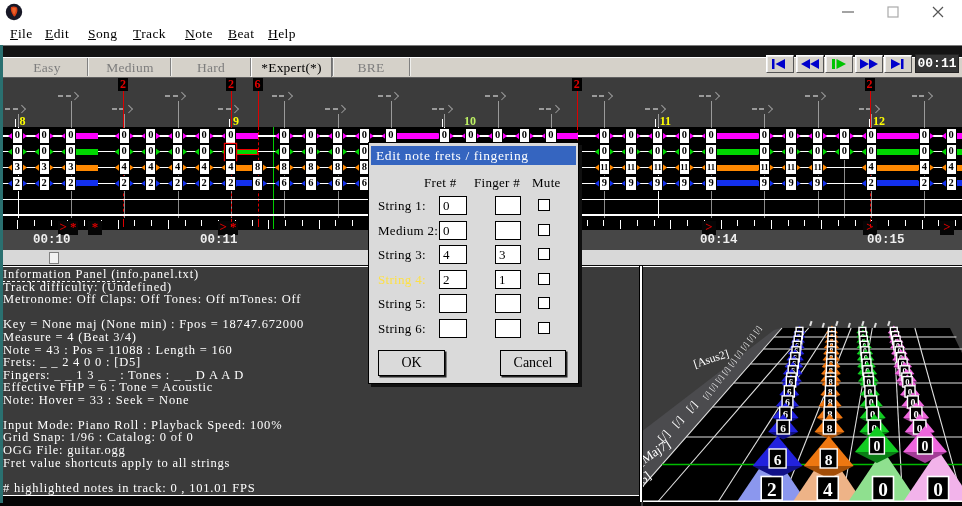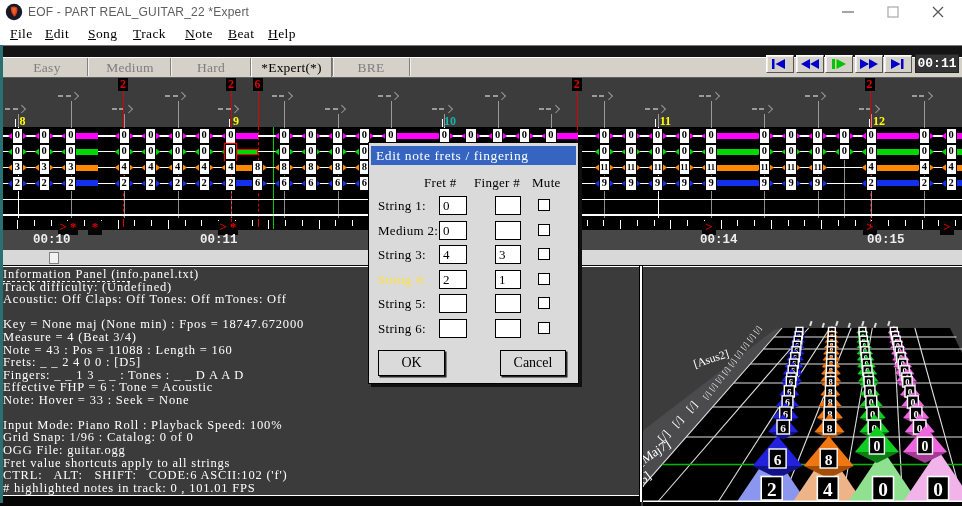--- a/index.html
+++ b/index.html
@@ -12,21 +12,20 @@
 .sans{font-family:"Liberation Sans",sans-serif}
 </style></head>
 <body>
 <div id="w">
 <div class="a " style="left:0;top:0;width:962px;height:24px;background:#fff;z-index:20"></div>
 <svg class="a" style="left:5px;top:3px;z-index:21" width="18" height="18" viewBox="0 0 18 18">
       <circle cx="9" cy="9" r="8.2" fill="#181826"></circle>
       <path d="M6 4 Q9 2.6 12 4.4 Q13.4 8 10.6 12.6 Q9.4 14.4 8.4 12.8 Q5 8 6 4Z" fill="#d93f16"></path>
       <path d="M7.2 5 Q9 4.2 10.8 5.2 Q11.4 7.6 9.6 10.8 Q9 11.8 8.5 10.6 Q6.8 7.4 7.2 5Z" fill="#f07030" opacity=".75"></path>
     </svg>
-<div class="a sans" style="left:28px;top:5px;font-size:12px;color:#5e5e5e;z-index:21;letter-spacing:.2px">EOF - PART REAL_GUITAR_22  *Expert</div>
 <svg class="a" style="left:836px;top:0;z-index:21" width="126" height="24" viewBox="0 0 126 24">
       <path d="M6 12 H18" stroke="#666" stroke-width="1.2"></path>
       <rect x="52" y="7" width="10" height="10" fill="none" stroke="#aaa" stroke-width="1.2"></rect>
       <path d="M97 7 L107 17 M107 7 L97 17" stroke="#555" stroke-width="1.2"></path>
     </svg>
 <div class="a " style="left:0;top:24px;width:962px;height:21px;background:#fff;z-index:20"></div>
 <div class="a " style="left:10px;top:26px;font-size:13.5px;color:#000;z-index:21;letter-spacing:.4px"><u>F</u>ile</div>
 <div class="a " style="left:45px;top:26px;font-size:13.5px;color:#000;z-index:21;letter-spacing:.4px"><u>E</u>dit</div>
 <div class="a " style="left:88px;top:26px;font-size:13.5px;color:#000;z-index:21;letter-spacing:.4px"><u>S</u>ong</div>
 <div class="a " style="left:133px;top:26px;font-size:13.5px;color:#000;z-index:21;letter-spacing:.4px"><u>T</u>rack</div>
@@ -172,21 +171,21 @@
 <div class="a " style="left:925.95px;top:93.2px;width:5.5px;height:5.5px;border-top:1.3px solid #9a9a9a;border-right:1.3px solid #9a9a9a;transform:rotate(45deg);z-index:2"></div>
 <div class="a " style="left:924.45px;top:101px;width:1px;height:26px;background:#9a9a9a;z-index:2"></div>
 <div class="a " style="left:924.45px;top:127px;width:1px;height:91px;background:#8a8a8a;z-index:1"></div>
 <div class="a " style="left:17.5px;top:127px;width:1.2px;height:91px;background:#fff;z-index:2"></div>
 <div class="a " style="left:15.0px;top:119px;width:1.2px;height:8px;background:#fff;z-index:3"></div>
 <div class="a " style="left:19.5px;top:115px;font-size:12px;font-weight:bold;color:#ffff00;z-index:3;line-height:12px">8</div>
 <div class="a " style="left:228.5px;top:119px;width:1.2px;height:8px;background:#fff;z-index:3"></div>
 <div class="a " style="left:233px;top:115px;font-size:12px;font-weight:bold;color:#ffff00;z-index:3;line-height:12px">9</div>
 <div class="a " style="left:444px;top:127px;width:1.2px;height:91px;background:#fff;z-index:2"></div>
 <div class="a " style="left:441.5px;top:119px;width:1.2px;height:8px;background:#fff;z-index:3"></div>
-<div class="a " style="left:444px;top:115px;font-size:12px;font-weight:bold;color:#14b8a6;z-index:3;line-height:12px">10</div>
+<div class="a " style="left:464px;top:115px;font-size:12px;font-weight:bold;color:#bef264;z-index:3;line-height:12px">10</div>
 <div class="a " style="left:657.7px;top:127px;width:1.2px;height:91px;background:#fff;z-index:2"></div>
 <div class="a " style="left:655.2px;top:119px;width:1.2px;height:8px;background:#fff;z-index:3"></div>
 <div class="a " style="left:659.7px;top:115px;font-size:12px;font-weight:bold;color:#ffff00;z-index:3;line-height:12px">11</div>
 <div class="a " style="left:868.5px;top:119px;width:1.2px;height:8px;background:#fff;z-index:3"></div>
 <div class="a " style="left:873px;top:115px;font-size:12px;font-weight:bold;color:#ffff00;z-index:3;line-height:12px">12</div>
 <div class="a " style="left:118px;top:78px;width:10px;height:13px;background:#000;color:#e00000;font-size:12px;font-weight:bold;text-align:center;line-height:13px;z-index:3">2</div>
 <div class="a " style="left:123px;top:91px;width:1.2px;height:36px;background:#dd0000;z-index:3"></div>
 <div class="a " style="left:123px;top:127px;width:0;height:100px;border-left:1.5px dashed #dd0000;z-index:4"></div>
 <div class="a " style="left:226px;top:78px;width:10px;height:13px;background:#000;color:#e00000;font-size:12px;font-weight:bold;text-align:center;line-height:13px;z-index:3">2</div>
 <div class="a " style="left:231px;top:91px;width:1.2px;height:36px;background:#dd0000;z-index:3"></div>
@@ -547,33 +546,32 @@
 <div class="a mono" style="left:200px;top:232.5px;font-size:12.5px;font-weight:bold;color:#efefef;z-index:4;letter-spacing:0">00:11</div>
 <div class="a mono" style="left:700px;top:232.5px;font-size:12.5px;font-weight:bold;color:#efefef;z-index:4;letter-spacing:0">00:14</div>
 <div class="a mono" style="left:867px;top:232.5px;font-size:12.5px;font-weight:bold;color:#efefef;z-index:4;letter-spacing:0">00:15</div>
 <div class="a " style="left:0;top:250px;width:962px;height:14.5px;background:#d8d8d8;z-index:1"></div>
 <div class="a " style="left:0;top:264.5px;width:962px;height:1px;background:#0a0a0a;z-index:1"></div>
 <div class="a " style="left:49px;top:251.5px;width:10px;height:12px;background:#f2f2f2;border:1px solid #808080;z-index:2"></div>
 <div class="a " style="left:0;top:265.5px;width:962px;height:1.5px;background:#fff;z-index:1"></div>
 <div class="a " style="left:0;top:267px;width:640px;height:227.5px;background:#3b3b3b;z-index:1"></div>
 <div class="a " style="left:3px;top:280.8px;font-size:12.5px;color:#fff;z-index:2;letter-spacing:.8px;white-space:pre;line-height:12.4px">Track difficulty: (Undefined)</div>
 <div class="a " style="left:3px;top:268.2px;font-size:12.5px;color:#fff;z-index:2;letter-spacing:.8px;white-space:pre;line-height:12.4px">Information Panel (info.panel.txt)</div>
-<div class="a " style="left:3px;top:293.3px;font-size:12.5px;color:#fff;z-index:2;letter-spacing:.8px;white-space:pre;line-height:12.4px">Acoustic: Off Claps: Off Tones: Off mTones: Off</div>
+<div class="a " style="left:3px;top:293.3px;font-size:12.5px;color:#fff;z-index:2;letter-spacing:.8px;white-space:pre;line-height:12.4px">Metronome: Off Claps: Off Tones: Off mTones: Off</div>
 <div class="a " style="left:3px;top:318.4px;font-size:12.5px;color:#fff;z-index:2;letter-spacing:.8px;white-space:pre;line-height:12.4px">Key = None maj (None min) : Fpos = 18747.672000</div>
 <div class="a " style="left:3px;top:331.0px;font-size:12.5px;color:#fff;z-index:2;letter-spacing:.8px;white-space:pre;line-height:12.4px">Measure = 4 (Beat 3/4)</div>
 <div class="a " style="left:3px;top:343.5px;font-size:12.5px;color:#fff;z-index:2;letter-spacing:.8px;white-space:pre;line-height:12.4px">Note = 43 : Pos = 11088 : Length = 160</div>
 <div class="a " style="left:3px;top:356.1px;font-size:12.5px;color:#fff;z-index:2;letter-spacing:.8px;white-space:pre;line-height:12.4px">Frets: _ _ 2 4 0 0 : [D5]</div>
 <div class="a " style="left:3px;top:368.6px;font-size:12.5px;color:#fff;z-index:2;letter-spacing:.8px;white-space:pre;line-height:12.4px">Fingers: _ _ 1 3 _ _ : Tones : _ _ D A A D</div>
 <div class="a " style="left:3px;top:381.2px;font-size:12.5px;color:#fff;z-index:2;letter-spacing:.8px;white-space:pre;line-height:12.4px">Effective FHP = 6 : Tone = Acoustic</div>
 <div class="a " style="left:3px;top:393.7px;font-size:12.5px;color:#fff;z-index:2;letter-spacing:.8px;white-space:pre;line-height:12.4px">Note: Hover = 33 : Seek = None</div>
 <div class="a " style="left:3px;top:418.8px;font-size:12.5px;color:#fff;z-index:2;letter-spacing:.8px;white-space:pre;line-height:12.4px">Input Mode: Piano Roll : Playback Speed: 100%</div>
 <div class="a " style="left:3px;top:431.4px;font-size:12.5px;color:#fff;z-index:2;letter-spacing:.8px;white-space:pre;line-height:12.4px">Grid Snap: 1/96 : Catalog: 0 of 0</div>
 <div class="a " style="left:3px;top:443.9px;font-size:12.5px;color:#fff;z-index:2;letter-spacing:.8px;white-space:pre;line-height:12.4px">OGG File: guitar.ogg</div>
 <div class="a " style="left:3px;top:456.5px;font-size:12.5px;color:#fff;z-index:2;letter-spacing:.8px;white-space:pre;line-height:12.4px">Fret value shortcuts apply to all strings</div>
-<div class="a " style="left:3px;top:469.0px;font-size:12.5px;color:#fff;z-index:2;letter-spacing:.8px;white-space:pre;line-height:12.4px">CTRL:&nbsp;&nbsp; ALT:&nbsp;&nbsp; SHIFT:&nbsp;&nbsp; CODE:6 ASCII:102 ('f')</div>
 <div class="a " style="left:3px;top:481.6px;font-size:12.5px;color:#fff;z-index:2;letter-spacing:.8px;white-space:pre;line-height:12.4px"># highlighted notes in track: 0 , 101.01 FPS</div>
 <div class="a " style="left:2px;top:281px;width:128px;height:0;border-top:1.5px dashed #fff;z-index:2"></div>
 <div class="a " style="left:0;top:494.5px;width:640px;height:1.5px;background:#fff;z-index:2"></div>
 <div class="a " style="left:0;top:496px;width:641px;height:10px;background:#050505;z-index:2"></div>
 <div class="a " style="left:638.8px;top:265.5px;width:1px;height:236px;background:#000;z-index:3"></div>
 <div class="a " style="left:639.8px;top:265.5px;width:2px;height:236px;background:#fff;z-index:3"></div>
 <div class="a " style="left:641.8px;top:265.5px;width:1px;height:236px;background:#000;z-index:3"></div>
 <svg class="a" style="left:643px;top:267px;z-index:2" width="319" height="239" viewBox="0 0 319 239">
       <rect x="0" y="0" width="319" height="239" fill="#3c3c3c"></rect>
       <polygon points="139.0,61.0 307.0,61.0 319.0,86.0 319.0,234.0 -2.0,234.0 -2.0,221.5" fill="#000"></polygon>

